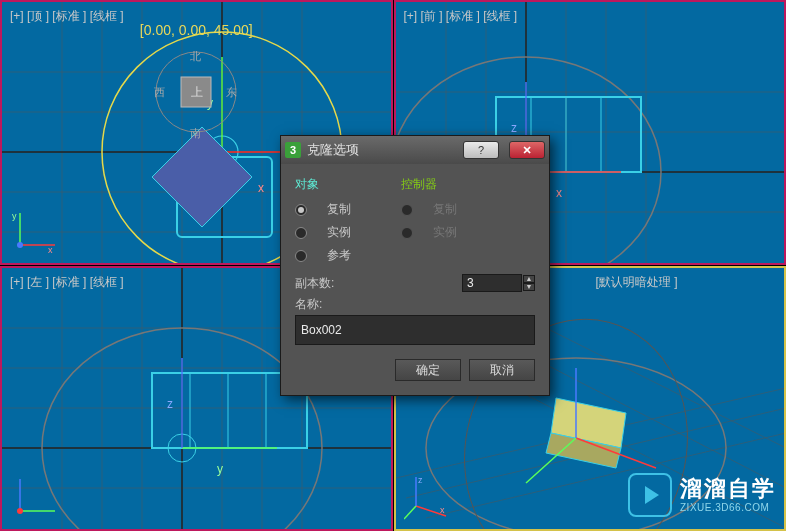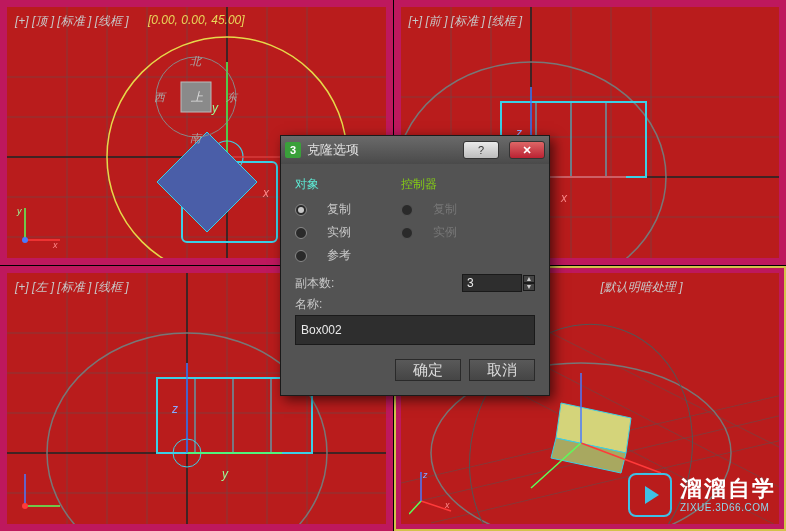--- a/index.html
+++ b/index.html
@@ -1,22 +1,22 @@
 <!DOCTYPE html>
 <html><head>
 <meta charset="utf-8">
 <style>
 * { margin: 0; padding: 0; box-sizing: border-box; font-family: "Microsoft YaHei", Arial, sans-serif; }
 body { background: #1a1a1a; width: 786px; height: 531px; overflow: hidden; position: relative; }
 
 .viewport-grid { display: grid; grid-template-columns: 1fr 1fr; grid-template-rows: 1fr 1fr; width: 100%; height: 100%; gap: 1px; background: #000; }
-.viewport { background: #b91c1c; position: relative; overflow: hidden; border: 7px solid #be185d; font-style: italic; }
+.viewport { background: #0369a1; position: relative; overflow: hidden; border: 2px solid #be185d; }
 .viewport.active { outline: 2px solid #d4c24a; outline-offset: -2px; }
 .viewport-label { position: absolute; top: 6px; left: 8px; color: #c8c8c8; font-size: 12px; z-index: 5; }
-.viewport-coords { position: absolute; top: 6px; left: 50%; transform: translateX(-50%); color: #e8d85a; font-size: 12px; z-index: 5; }
+.viewport-coords { position: absolute; top: 20px; left: 50%; transform: translateX(-50%); color: #e8d85a; font-size: 14px; z-index: 5; }
 .vp-svg { position: absolute; inset: 0; width: 100%; height: 100%; }
 
 .axis-widget { position: absolute; bottom: 8px; left: 8px; width: 50px; height: 50px; z-index: 5; }
 
 .viewcube { position: absolute; top: 40px; left: 50%; transform: translateX(-50%); width: 140px; height: 80px; z-index: 6; }
 
 
 .dialog { position: absolute; left: 280px; top: 135px; width: 270px; background: #535353; border: 1px solid #1a1a1a; box-shadow: 4px 4px 12px rgba(0,0,0,0.6); z-index: 100; }
 .dialog-title { display: flex; align-items: center; height: 28px; background: linear-gradient(#6a6a6a,#4a4a4a); padding: 0 4px; gap: 6px; }
 .dialog-icon { width: 16px; height: 16px; background: #3aa03a; display: inline-flex; align-items: center; justify-content: center; color: #fff; font-size: 11px; font-weight: bold; border-radius: 2px; }
@@ -40,21 +40,21 @@
 
 .label-line { margin: 10px 0 4px; display: flex; align-items: center; gap: 28px; }
 .spinner { display: inline-flex; align-items: center; }
 .spinner input { width: 60px; height: 18px; background: #2e2e2e; border: 1px solid #1a1a1a; color: #eaeaea; padding: 0 4px; font-size: 12px; }
 .spinner-arrows { display: flex; flex-direction: column; margin-left: 1px; }
 .spinner-arrows div { width: 12px; height: 8px; background: #444; border: 1px solid #1a1a1a; color: #ccc; font-size: 7px; line-height: 5px; text-align: center; cursor: pointer; }
 
 .name-input { width: 100%; height: 20px; background: #2e2e2e; border: 1px solid #1a1a1a; color: #eaeaea; padding: 14px 5px; font-size: 12px; margin-top: 2px; }
 
 .dialog-buttons { display: flex; justify-content: flex-end; gap: 8px; margin-top: 14px; }
-.btn { width: 66px; height: 22px; background: linear-gradient(#595959,#454545); border: 1px solid #2a2a2a; color: #dcdcdc; font-size: 15px; cursor: pointer; }
+.btn { width: 66px; height: 22px; background: linear-gradient(#595959,#454545); border: 1px solid #2a2a2a; color: #dcdcdc; font-size: 12px; cursor: pointer; }
 
 
 .watermark { position: absolute; right: 10px; bottom: 14px; z-index: 50; display: flex; align-items: center; gap: 8px; margin-top: 43px; }
 .wm-icon { width: 44px; height: 44px; border: 2px solid #3ec1e6; border-radius: 8px; display: flex; align-items: center; justify-content: center; }
 .wm-tri { width: 0; height: 0; border-left: 14px solid #3ec1e6; border-top: 9px solid transparent; border-bottom: 9px solid transparent; margin-left: 3px; }
 .wm-text { display: flex; flex-direction: column; line-height: 1.1; }
 .wm-text .big { color: #fff; font-size: 22px; font-weight: bold; letter-spacing: 2px; }
 .wm-text .small { color: #8fd6ea; font-size: 10px; letter-spacing: 0.5px; }
 </style>
 </head>

